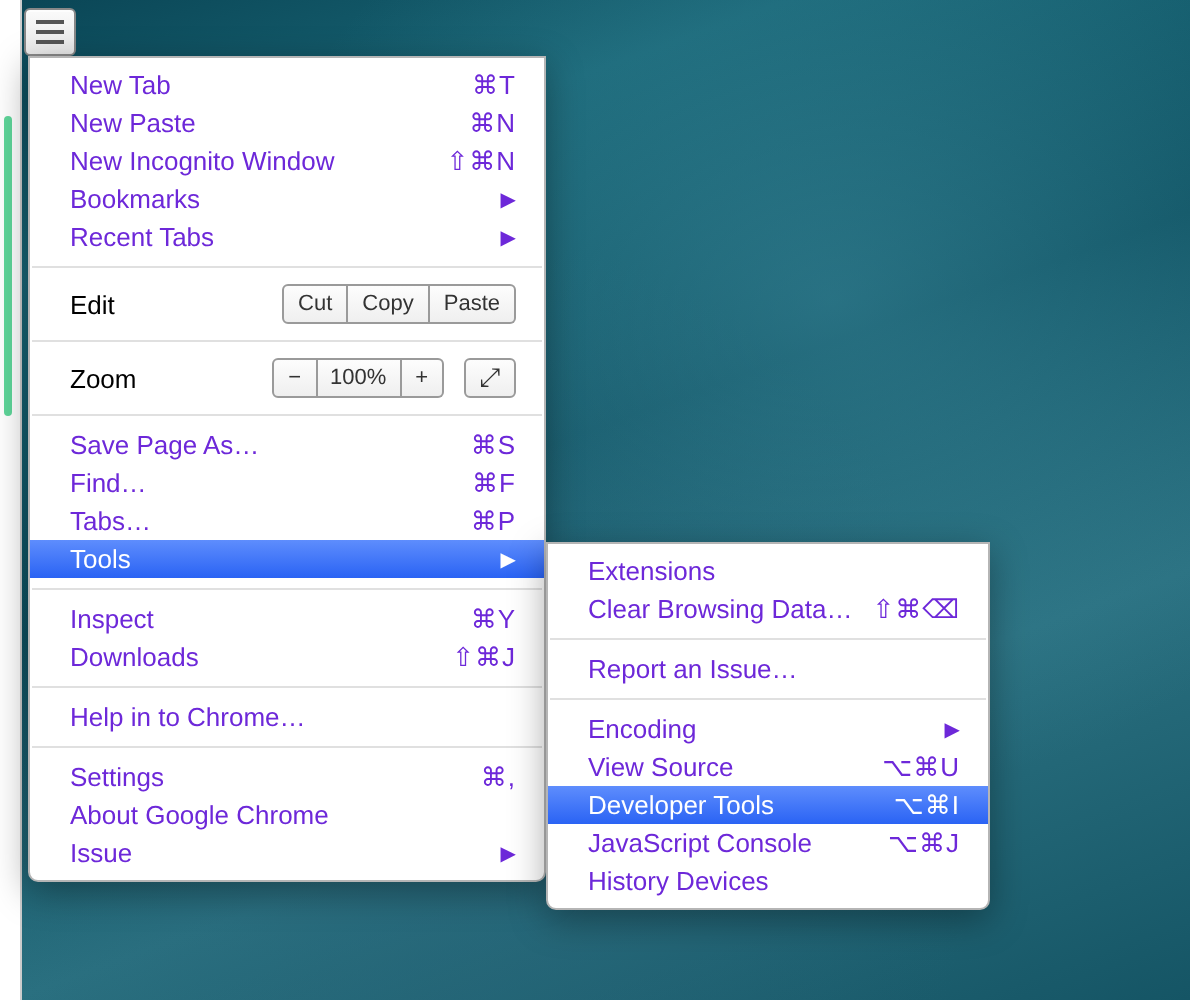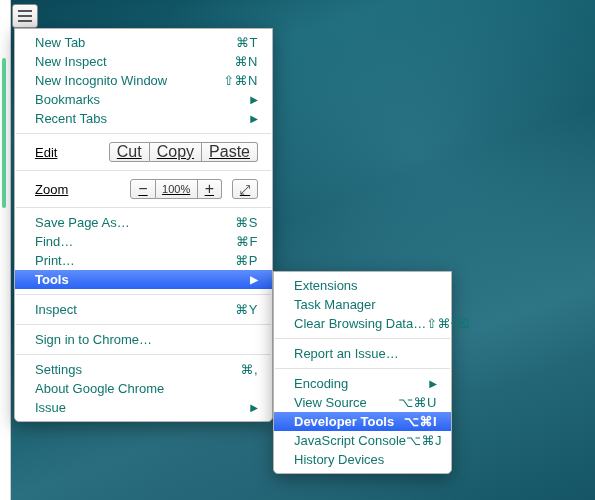--- a/index.html
+++ b/index.html
@@ -40,50 +40,49 @@
 
   .menu {
     position: absolute;
     background: #fff;
     border: 1px solid #b5b5b5;
     border-radius: 0 0 5px 5px;
     box-shadow: 0 5px 18px rgba(0,0,0,0.35);
     padding: 4px 0;
   }
   .main-menu { left: 14px; top: 28px; width: 259px; }
-  .sub-menu  { left: 273px; top: 271px; width: 179px; }
+  .sub-menu  { left: 273px; top: 271px; width: 222px; }
 
   .item {
     display: flex; align-items: center;
     height: 19px;
     padding: 0 14px 0 20px;
-    color: #0f766e;
+    color: #6d28d9;
     white-space: nowrap;
   }
   .item.highlight {
     background: linear-gradient(#5e8dfd, #2a63f4);
     color: #fff;
-    font-weight: bold;
   }
   .label { flex: 1; }
   .shortcut { font-size: 13px; letter-spacing: 0.5px; text-align: right; }
   .arrow { font-size: 10px; margin-left: auto; }
   .sep { height: 1px; margin: 5px 1px; background: #e0e0e0; }
 
   .edit-row, .zoom-row {
     display: flex; align-items: center;
-    padding: 2px 14px 2px 20px; height: 26px; text-decoration: underline;
+    padding: 2px 14px 2px 20px; height: 26px;
   }
   .edit-row .label, .zoom-row .label { flex: 1; }
   .btn-group { display: flex; }
   .btn {
     height: 20px; padding: 0 7px;
     background: linear-gradient(#fdfdfd,#efefef);
     border: 1px solid #9a9a9a;
-    font-size: 16px;
+    font-size: 11px;
     display: flex; align-items: center; justify-content: center;
     color: #333;
   }
   .btn + .btn { border-left: none; }
   .btn:first-child { border-radius: 3px 0 0 3px; }
   .btn:last-child  { border-radius: 0 3px 3px 0; }
   .btn.solo { border-radius: 3px; }
   .zoom-val { width: 42px; text-align: center; font-size: 11px; }
   .fs-btn { margin-left: 10px; width: 26px; }
   .fs-icon::before { content: "⤢"; font-size: 13px; }
@@ -100,21 +99,21 @@
     <span></span>
 </div>
 
 <div class="menu main-menu">
 
   <div class="item">
     <span class="label">New Tab</span>
     <span class="shortcut">⌘T</span>
   </div>
   <div class="item">
-    <span class="label">New Inspect</span>
+    <span class="label">New Paste</span>
     <span class="shortcut">⌘N</span>
   </div>
   <div class="item">
     <span class="label">New Incognito Window</span>
     <span class="shortcut">⇧⌘N</span>
   </div>
   <div class="item">
     <span class="label">Bookmarks</span>
     <span class="arrow">▶</span>
   </div>
@@ -152,62 +151,63 @@
 
   <div class="item">
     <span class="label">Save Page As…</span>
     <span class="shortcut">⌘S</span>
   </div>
   <div class="item">
     <span class="label">Find…</span>
     <span class="shortcut">⌘F</span>
   </div>
   <div class="item">
-    <span class="label">Print…</span>
+    <span class="label">Tabs…</span>
     <span class="shortcut">⌘P</span>
   </div>
   <div class="item highlight">
     <span class="label">Tools</span>
     <span class="arrow">▶</span>
   </div>
 
   <div class="sep"></div>
 
   <div class="item">
     <span class="label">Inspect</span>
     <span class="shortcut">⌘Y</span>
   </div>
-
-  <div class="sep"></div>
-
-  <div class="item">
-    <span class="label">Sign in to Chrome…</span>
+  <div class="item">
+    <span class="label">Downloads</span>
+    <span class="shortcut">⇧⌘J</span>
+  </div>
+
+  <div class="sep"></div>
+
+  <div class="item">
+    <span class="label">Help in to Chrome…</span>
   </div>
 
   <div class="sep"></div>
 
   <div class="item">
     <span class="label">Settings</span>
     <span class="shortcut">⌘,</span>
   </div>
   <div class="item">
     <span class="label">About Google Chrome</span>
   </div>
   <div class="item">
     <span class="label">Issue</span>
     <span class="arrow">▶</span>
   </div>
 </div>
 
 <div class="menu sub-menu">
   <div class="item">
     <span class="label">Extensions</span>
-  </div>
-  <div class="item">
-    <span class="label">Task Manager</span>
   </div>
   <div class="item">
     <span class="label">Clear Browsing Data…</span>
     <span class="shortcut">⇧⌘⌫</span>
   </div>
 
   <div class="sep"></div>
 
   <div class="item">
     <span class="label">Report an Issue…</span>

